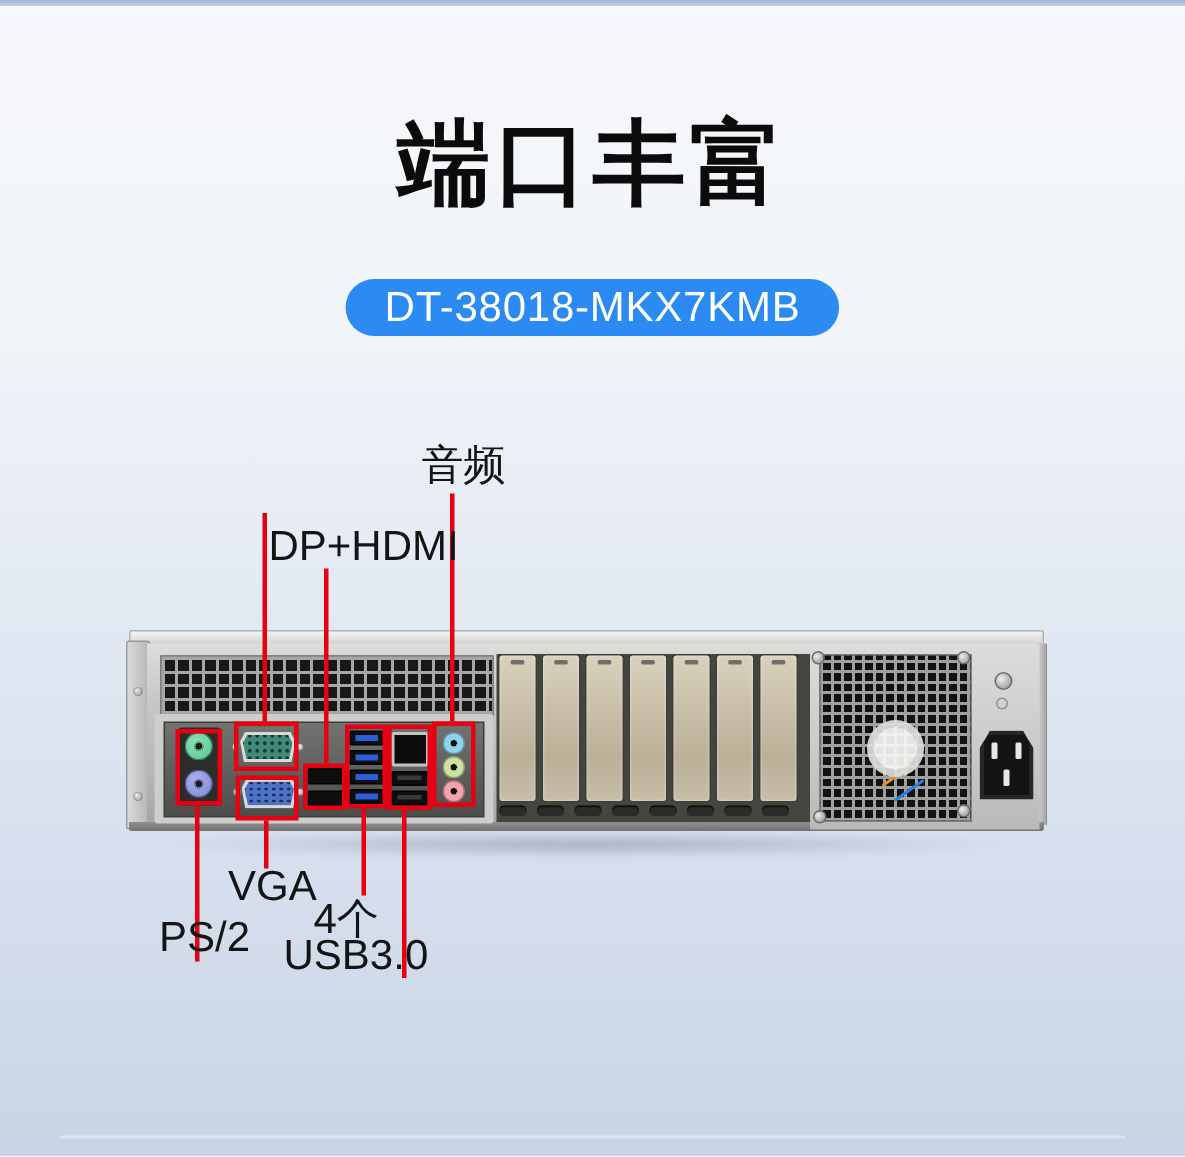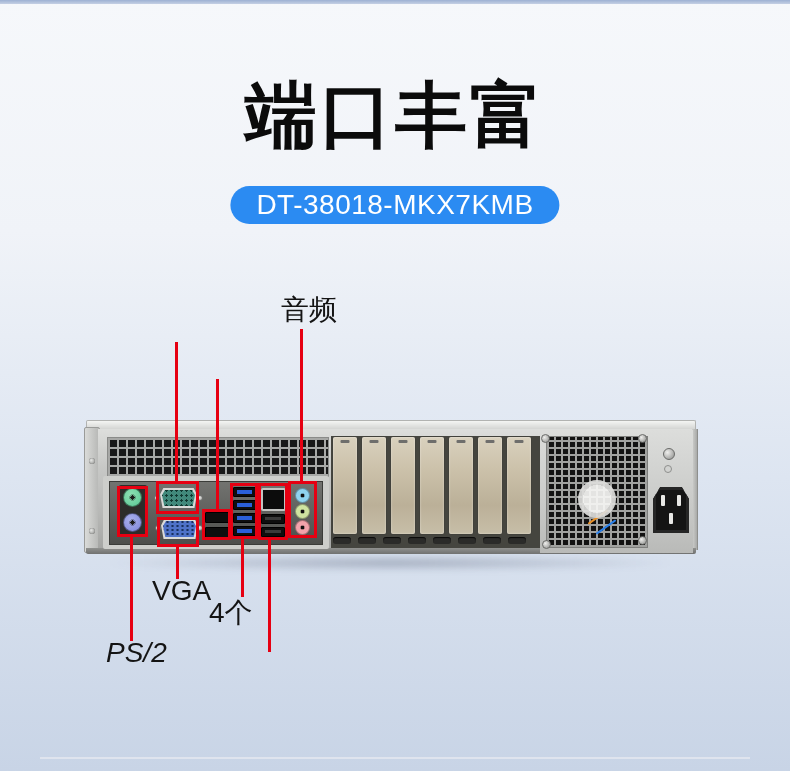--- a/index.html
+++ b/index.html
@@ -10,21 +10,21 @@
     background: linear-gradient(180deg, #f6f8fb 0%, #f0f3f8 30%, #dde5f1 62%, #c8d4e6 100%);
   }
   .abs { position: absolute; }
 
   
   .top-strip { left:0; top:0; width:790px; height:4px;
     background: linear-gradient(180deg,#9db1d3,#c5d0e4); }
 
   
   .page-title { left:0; top:76px; width:790px; text-align:center;
-    font-size:72px; font-weight:900; color:#0b0b0b; letter-spacing:3px; line-height:1.1; }
+    font-size:62px; font-weight:900; color:#0b0b0b; letter-spacing:3px; line-height:1.1; }
   .model-badge { left:50%; top:186px; transform:translateX(-50%);
     height:38px; line-height:38px; padding:0 26px; border-radius:20px;
     background: var(--badge-blue,#2b8bf2); color:#fff; font-size:28px;
     font-weight:500; letter-spacing:.5px; white-space:nowrap; }
 
   
   .chassis-lip { left:86px; top:420px; width:610px; height:10px;
     background: linear-gradient(180deg,#f4f5f3,#d0d1cf);
     border:1px solid #b2b3b1; border-bottom:none; border-radius:2px 2px 0 0; }
   .chassis-face { left:98px; top:429px; width:597px; height:121px;
@@ -241,18 +241,20 @@
 
   <div class="abs callout-line" style="left:175px; top:342px; height:139px;"></div>
   <div class="abs callout-line" style="left:216px; top:379px; height:130px;"></div>
   <div class="abs callout-line" style="left:300px; top:329px; height:152px;"></div>
   <div class="abs callout-line" style="left:130px; top:537px; height:104px;"></div>
   <div class="abs callout-line" style="left:176px; top:547px; height:32px;"></div>
   <div class="abs callout-line" style="left:241px; top:539px; height:58px;"></div>
   <div class="abs callout-line" style="left:268px; top:540px; height:112px;"></div>
 
   <div class="abs callout-label" style="left:281px; top:295px;">音频</div>
+  <div class="abs callout-label" style="left:179px; top:349px;">DP+HDMI</div>
   <div class="abs callout-label" style="left:152px; top:576px;">VGA</div>
   <div class="abs callout-label" style="left:209px; top:598px;">4个</div>
-  <div class="abs callout-label" style="left:106px; top:638px;font-style:italic;">PS/2</div>
+  <div class="abs callout-label" style="left:189px; top:622px;">USB3.0</div>
+  <div class="abs callout-label" style="left:106px; top:610px;">PS/2</div>
 
   <div class="abs bottom-divider"></div>
 </div>
 
 </body></html>

